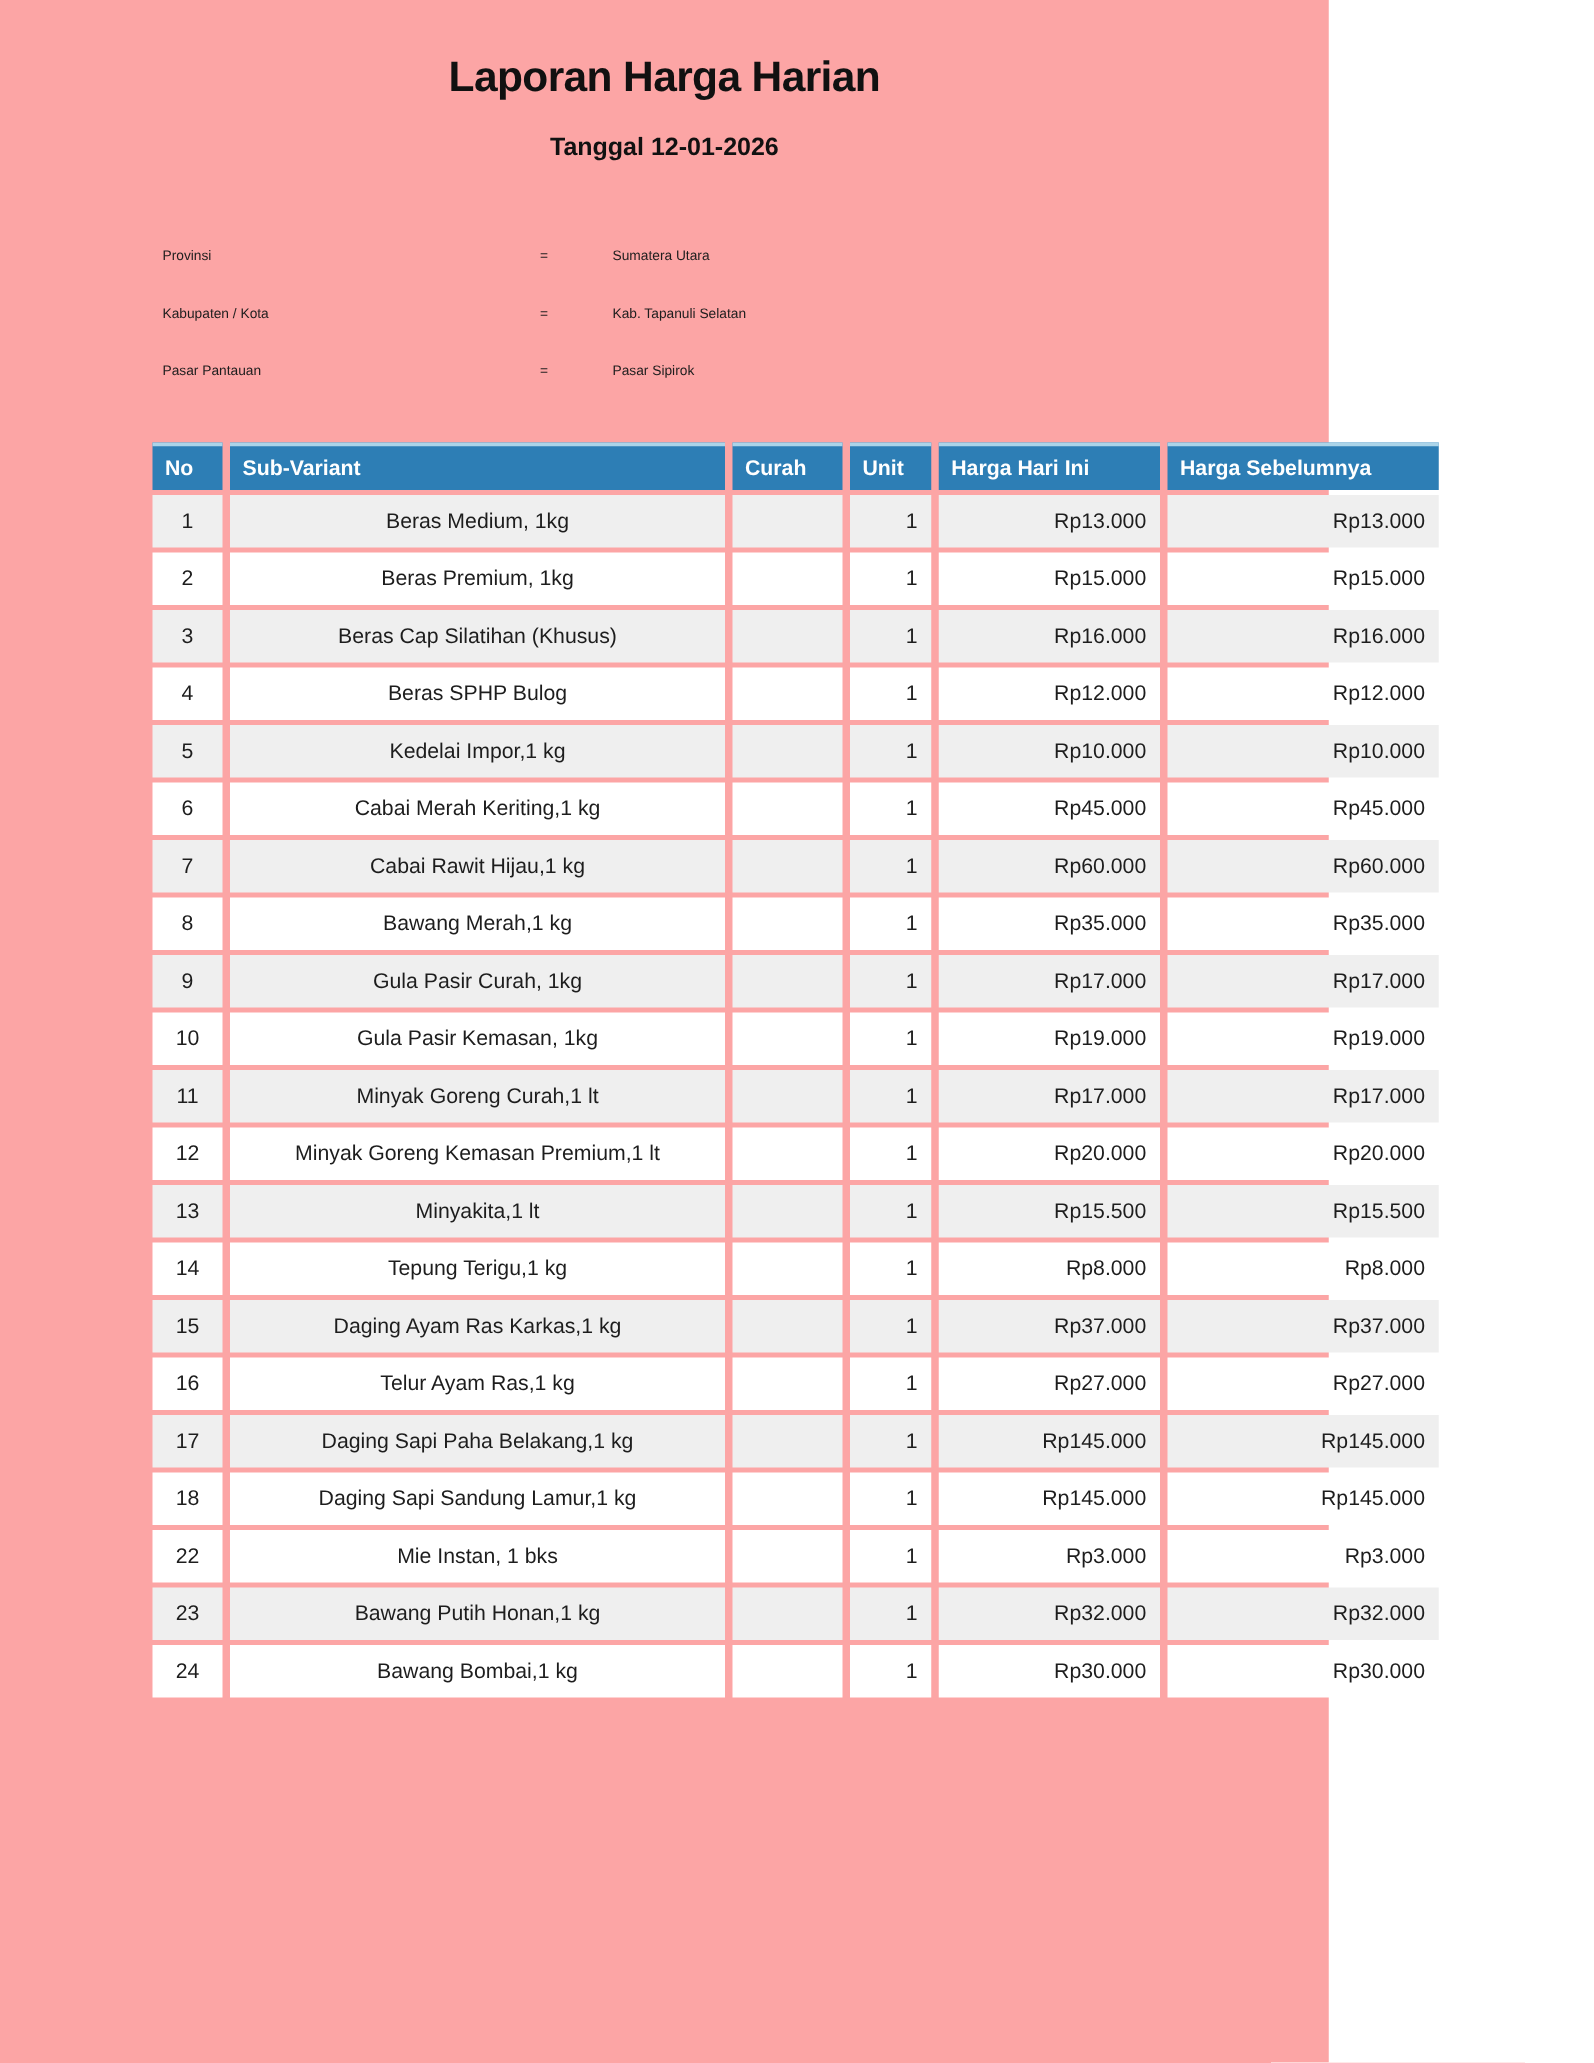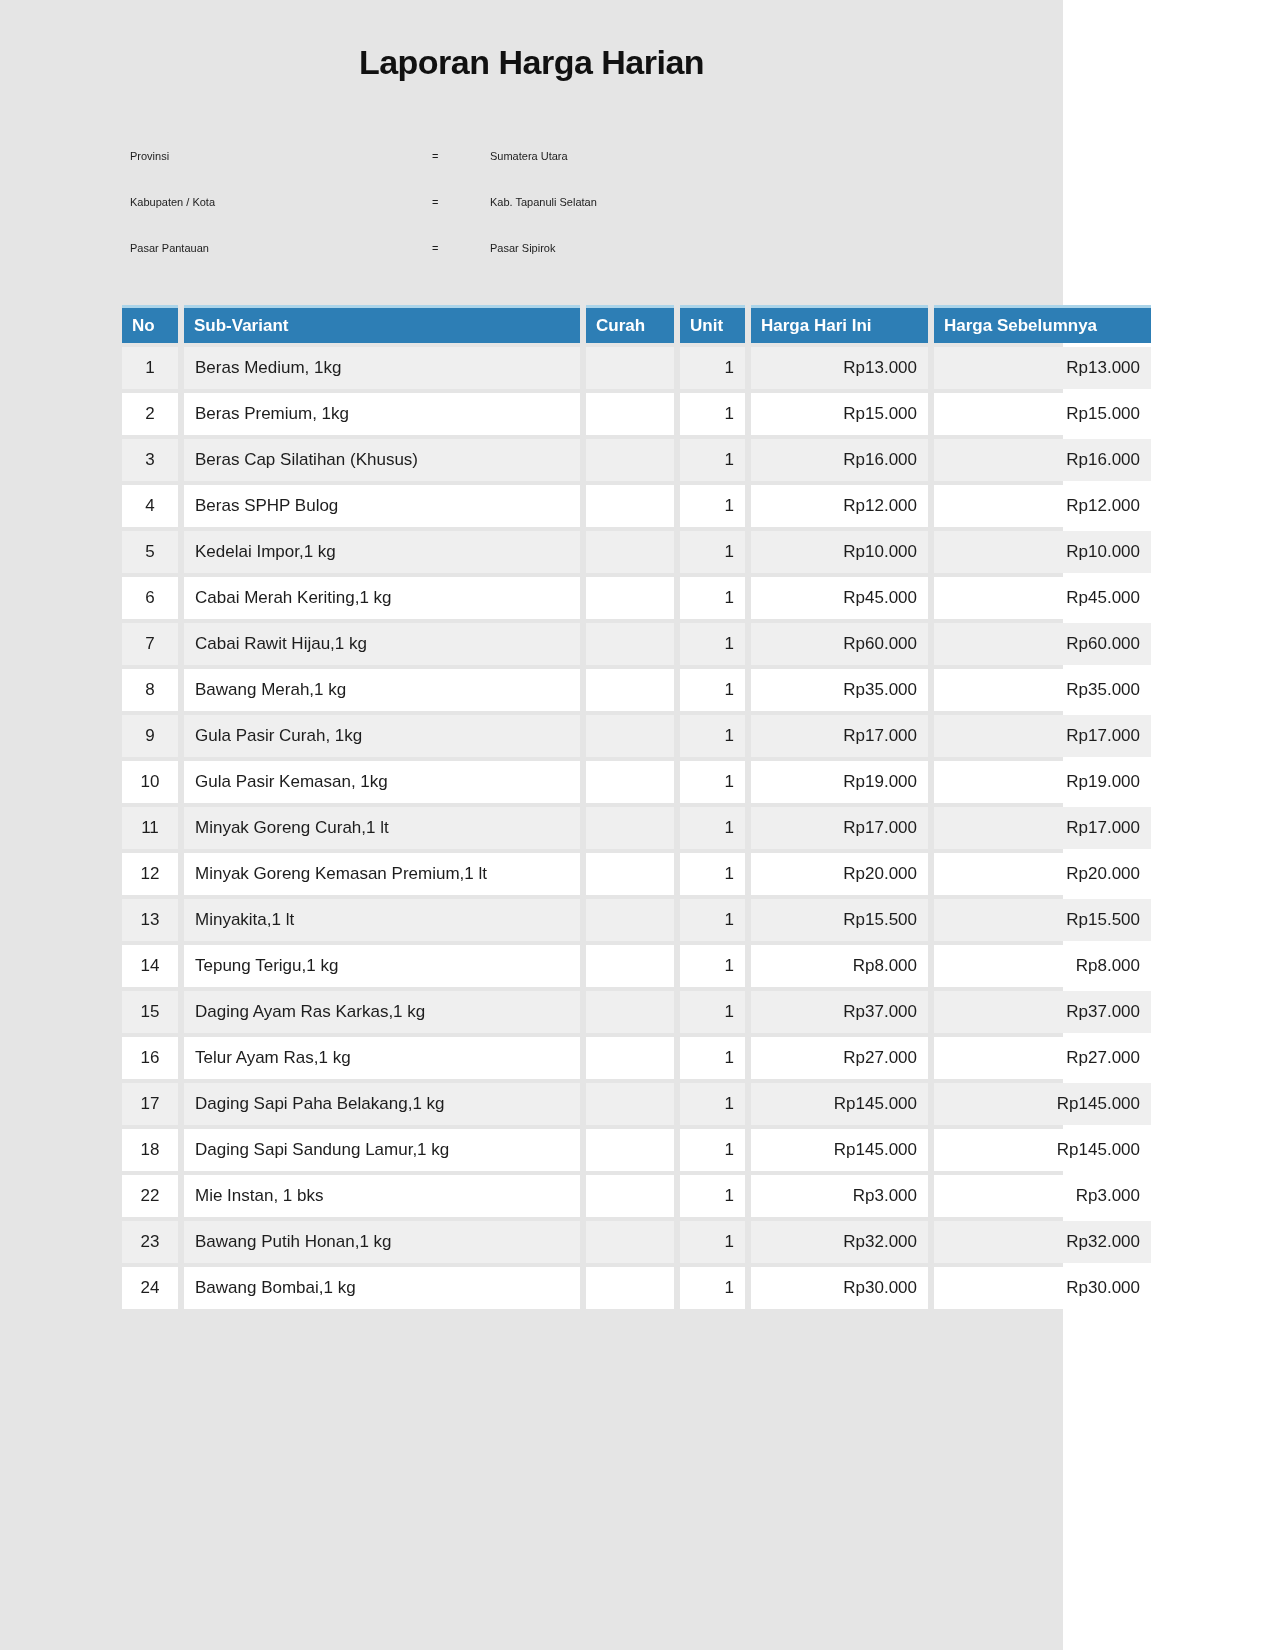--- a/index.html
+++ b/index.html
@@ -10,21 +10,21 @@
   body {
     width: 1275px;
     min-height: 1650px;
     font-family: "Liberation Sans", sans-serif;
     color: #1d1d1d;
     position: relative;
   }
   .page {
     width: 1063px;
     min-height: 1650px;
-    background: #e5e5e5;
+    background: #fca5a5;
   }
   .doc-title {
     margin: 0;
     padding-top: 44px;
     text-align: center;
     font-size: 34px;
     line-height: 1.1;
     font-weight: bold;
     color: #111111;
     letter-spacing: -0.5px;
@@ -76,31 +76,32 @@
   .price-table td {
     height: 42px;
     padding: 0 11px;
     background: #ffffff;
     overflow: hidden;
     white-space: nowrap;
     vertical-align: middle;
   }
   .price-table tr.odd td { background: #efefef; }
   .price-table td:nth-child(1) { text-align: center; }
-  .price-table td:nth-child(2) { text-align: left; }
+  .price-table td:nth-child(2) { text-align: center; }
   .price-table td:nth-child(4),
   .price-table td:nth-child(5),
   .price-table td:nth-child(6) { text-align: right; }
 </style>
 </head>
 <body>
 
 <div class="page">
 
   <h1 class="doc-title">Laporan Harga Harian</h1>
+  <h2 class="doc-subtitle">Tanggal 12-01-2026</h2>
 
   <div class="info-block">
     <div class="info-row">
       <span>Provinsi</span>
       <span>=</span>
       <span>Sumatera Utara</span>
     </div>
     <div class="info-row">
       <span>Kabupaten / Kota</span>
       <span>=</span>

